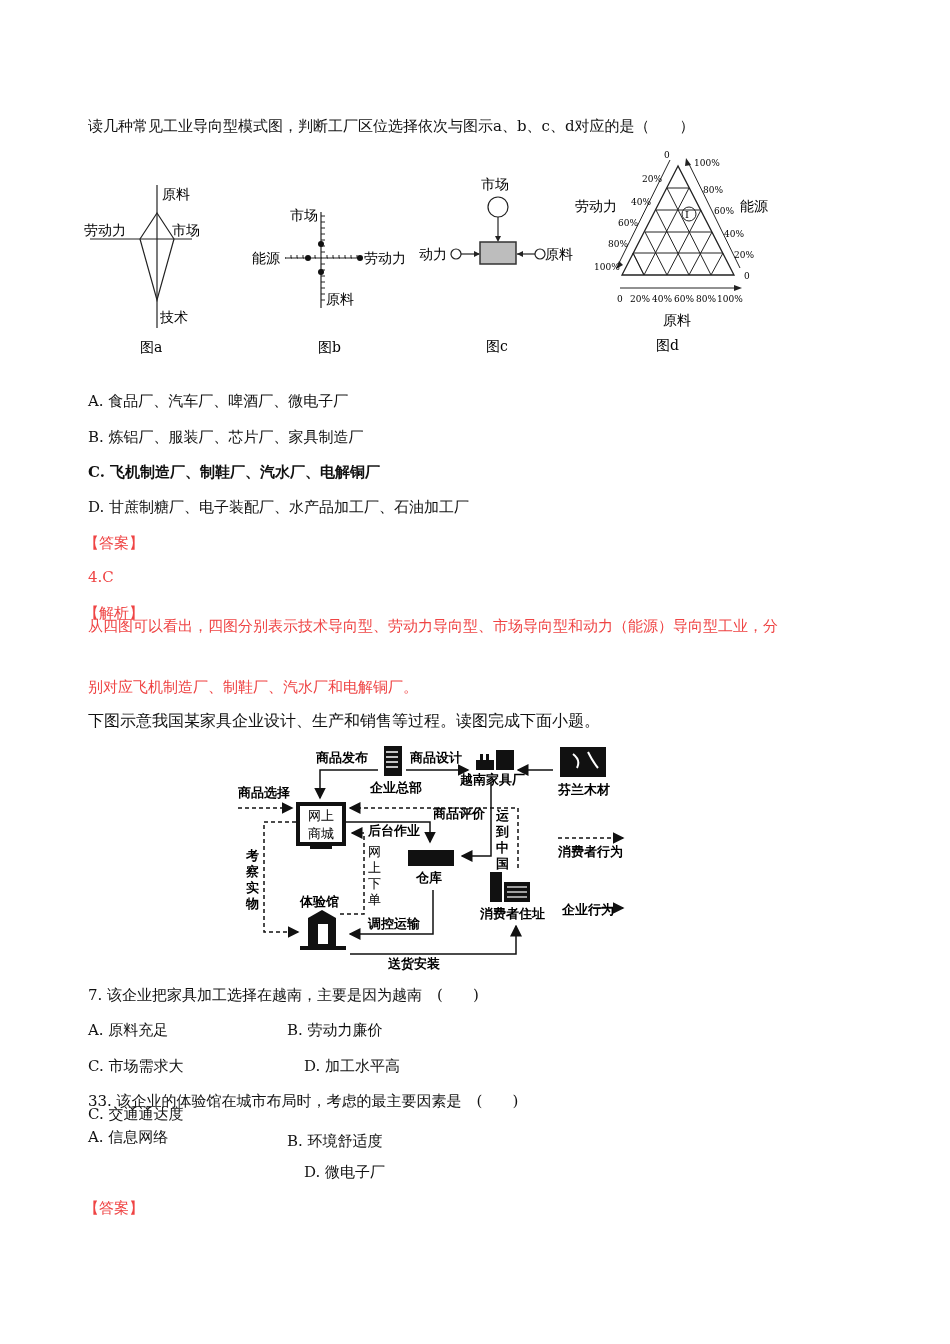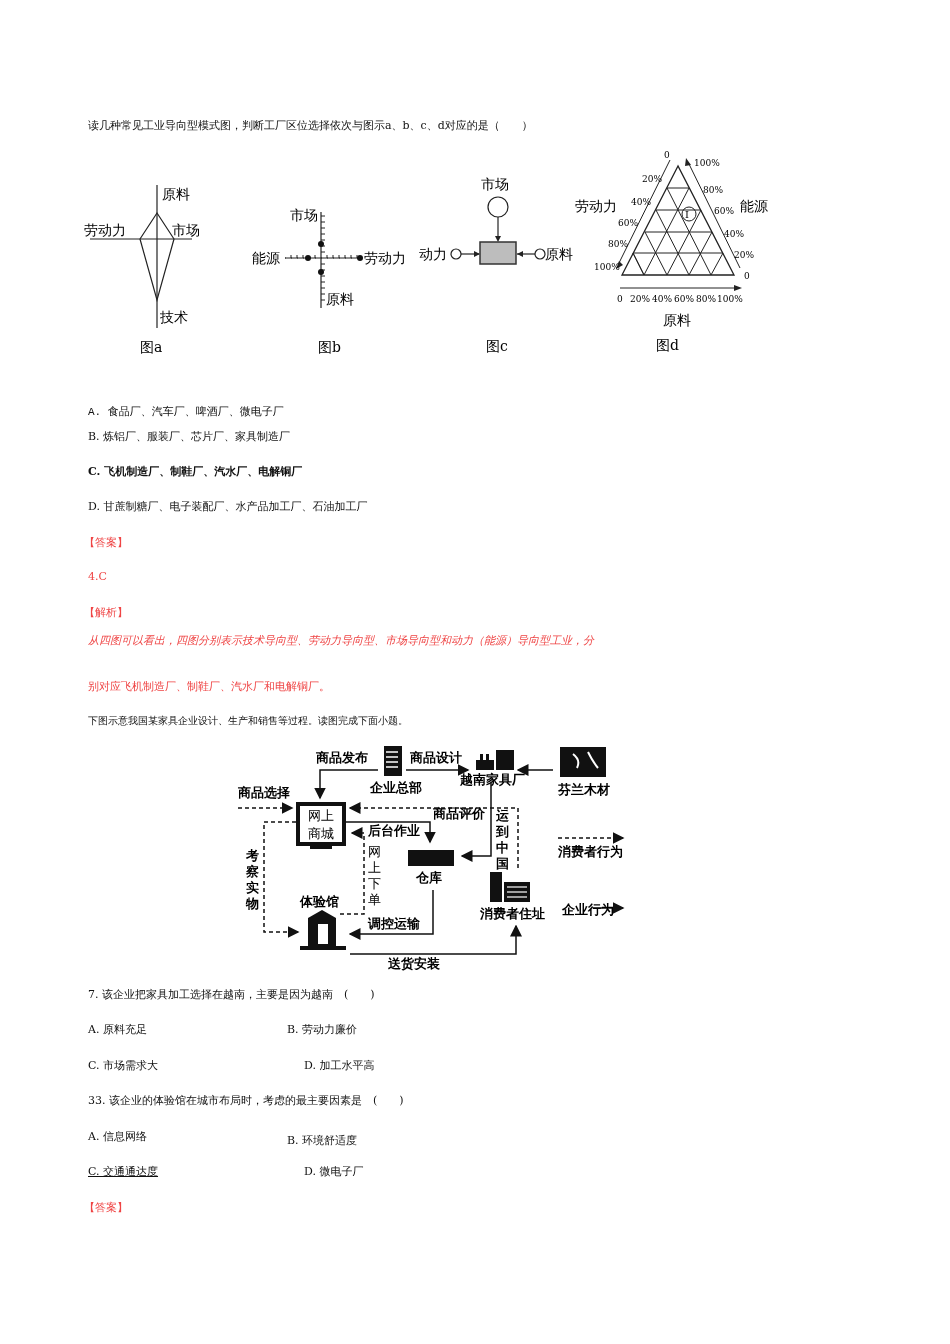--- a/index.html
+++ b/index.html
@@ -1,18 +1,18 @@
 <!DOCTYPE html>
 <html><head>
 <meta charset="utf-8">
 <style>
   * { box-sizing: border-box; margin: 0; padding: 0; }
   html, body { width: 950px; height: 1344px; background: #ffffff; overflow: hidden; }
   body { position: relative; font-family: "DejaVu Serif", "Liberation Serif", serif; color: #111; }
-  .line { position: absolute; left: 88px; font-size: 11px; line-height: 20px; white-space: nowrap; }
+  .line { position: absolute; left: 88px; font-size: 15px; line-height: 20px; white-space: nowrap; }
   .red { color: #ef4444; }
   .fig { position: absolute; }
   .fig svg text { font-family: "DejaVu Serif", "Liberation Serif", serif; }
 </style>
 </head>
 <body>
 
 <div class="line" style="top:116px;">读几种常见工业导向型模式图，判断工厂区位选择依次与图示a、b、c、d对应的是（　　）</div>
 
 <div class="fig" style="left:84px; top:180px; width:130px; height:190px;">
@@ -141,32 +141,32 @@
       <text x="126" y="154">80%</text>
       <text x="147" y="154">100%</text>
     </g>
     <text x="5" y="63" font-size="14">劳动力</text>
     <text x="170" y="63" font-size="14">能源</text>
     <text x="93" y="177" font-size="14">原料</text>
     <text x="86" y="202" font-size="14">图d</text>
   </svg>
 </div>
 
-<div class="line" style="top:402px;font-family:Liberation Mono, monospace;">A. 食品厂、汽车厂、啤酒厂、微电子厂</div>
+<div class="line" style="top:391px;">A. 食品厂、汽车厂、啤酒厂、微电子厂</div>
 <div class="line" style="top:427px;">B. 炼铝厂、服装厂、芯片厂、家具制造厂</div>
 <div class="line" style="top:462px;font-weight:bold;">C. 飞机制造厂、制鞋厂、汽水厂、电解铜厂</div>
 <div class="line" style="top:497px;">D. 甘蔗制糖厂、电子装配厂、水产品加工厂、石油加工厂</div>
 
 <div class="line red" style="top:533px; left:84px;">【答案】</div>
 <div class="line red" style="top:567px;">4.C</div>
 <div class="line red" style="top:603px; left:84px;">【解析】</div>
-<div class="line red" style="top:631px;font-style:italic;">从四图可以看出，四图分别表示技术导向型、劳动力导向型、市场导向型和动力（能源）导向型工业，分</div>
+<div class="line red" style="top:616px;">从四图可以看出，四图分别表示技术导向型、劳动力导向型、市场导向型和动力（能源）导向型工业，分</div>
 <div class="line red" style="top:677px;">别对应飞机制造厂、制鞋厂、汽水厂和电解铜厂。</div>
 
-<div class="line" style="top:711px; font-size:10px;">下图示意我国某家具企业设计、生产和销售等过程。读图完成下面小题。</div>
+<div class="line" style="top:711px; font-size:16px;">下图示意我国某家具企业设计、生产和销售等过程。读图完成下面小题。</div>
 
 <div class="fig" style="left:228px; top:742px; width:420px; height:230px;">
   <svg width="420" height="230" font-size="13" font-weight="bold">
     <defs>
       <marker id="ah" markerWidth="8" markerHeight="8" refX="7" refY="4" orient="auto">
         <polygon points="0,0 8,4 0,8" fill="#111"></polygon>
       </marker>
     </defs>
 
     <g>
@@ -267,16 +267,16 @@
 
 <div class="line" style="top:985px;">7. 该企业把家具加工选择在越南，主要是因为越南　(　　)</div>
 <div class="line" style="top:1020px;">A. 原料充足</div>
 <div class="line" style="top:1020px; left:287px;">B. 劳动力廉价</div>
 <div class="line" style="top:1056px;">C. 市场需求大</div>
 <div class="line" style="top:1056px; left:304px;">D. 加工水平高</div>
 
 <div class="line" style="top:1091px;">33. 该企业的体验馆在城市布局时，考虑的最主要因素是　(　　)</div>
 <div class="line" style="top:1127px;">A. 信息网络</div>
 <div class="line" style="top:1131px; left:287px;">B. 环境舒适度</div>
-<div class="line" style="top:1162px;text-decoration:underline;">C. 交通通达度</div>
+<div class="line" style="top:1104px;">C. 交通通达度</div>
 <div class="line" style="top:1162px; left:304px;">D. 微电子厂</div>
 
 <div class="line red" style="top:1198px; left:84px;">【答案】</div>
 
 </body></html>

